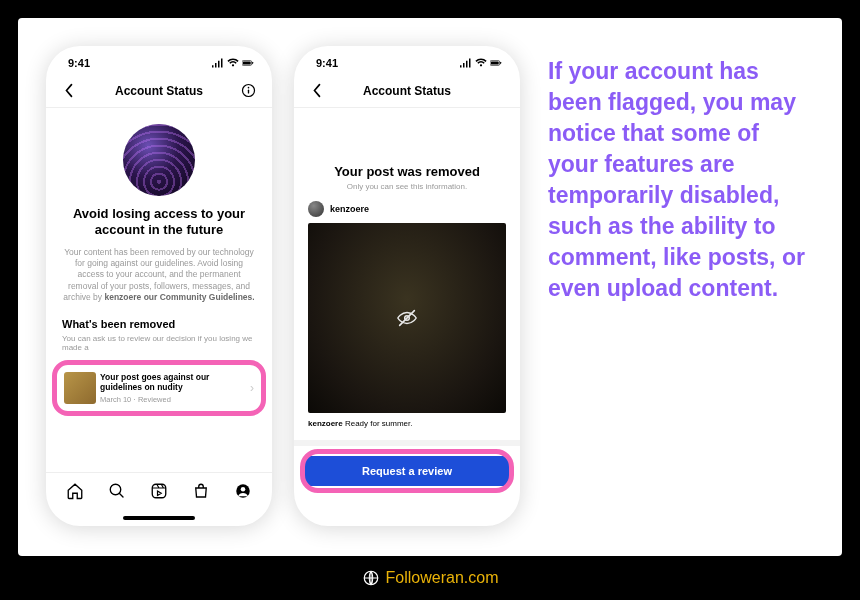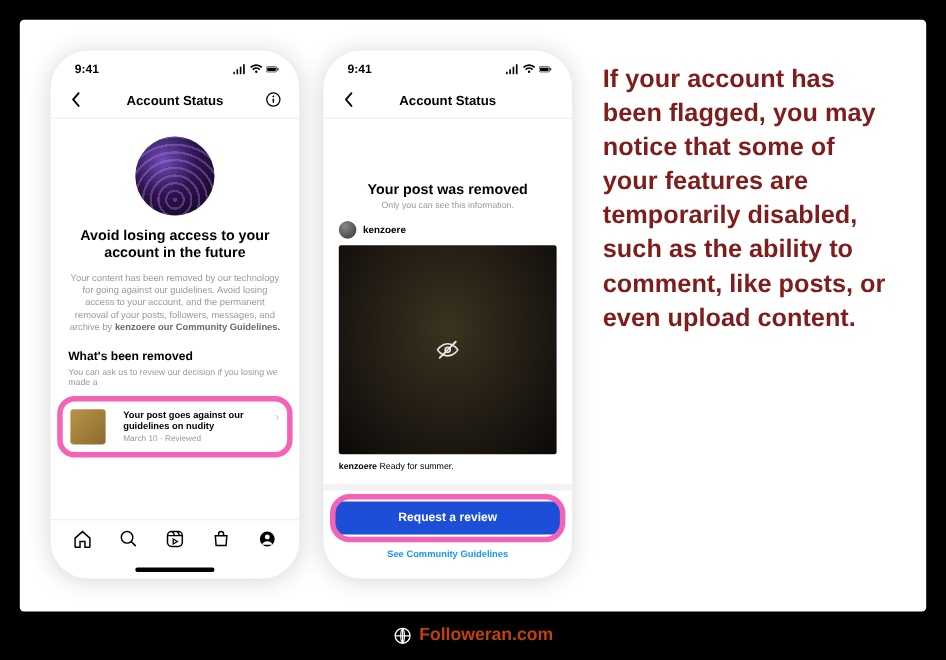--- a/index.html
+++ b/index.html
@@ -1,39 +1,39 @@
 <!DOCTYPE html>
 <html><head>
 <meta charset="utf-8">
 <style>
   * { box-sizing: border-box; margin: 0; padding: 0; }
   body { background: #000; font-family: -apple-system, BlinkMacSystemFont, "Segoe UI", Helvetica, Arial, sans-serif; width: 860px; height: 600px; overflow: hidden; }
   .outer { background: #000; padding: 18px 18px 0 18px; height: 444px; position: relative; }
   .canvas { background: #fff; border-radius: 4px; height: 538px; display: flex; padding: 28px 28px 16px 28px; gap: 16px; align-items: flex-start; }
-  .footer { height: 44px; display: flex; justify-content: center; align-items: center; color: #c2410c; font-size: 16px; font-weight: 700; gap: 6px; }
+  .footer { height: 44px; display: flex; justify-content: center; align-items: center; color: #eab308; font-size: 16px; font-weight: 400; gap: 6px; }
   .footer .globe { width: 18px; height: 18px; }
   .phones { display: flex; gap: 22px; flex: 0 0 auto; }
   .phone { width: 226px; height: 480px; background: #fff; border-radius: 34px; box-shadow: 0 2px 22px rgba(0,0,0,0.16); position: relative; overflow: hidden; display: flex; flex-direction: column; }
   .statusbar { height: 28px; display: flex; justify-content: space-between; align-items: center; padding: 6px 18px 0 22px; font-size: 11px; font-weight: 700; }
   .sb-icons { display: flex; gap: 3px; align-items: center; }
   .sb-icons svg { width: 12px; height: 10px; }
   .navbar { height: 34px; display: flex; align-items: center; justify-content: space-between; padding: 0 14px; border-bottom: 0.5px solid #eee; }
   .nav-title { font-weight: 700; font-size: 12px; }
   .nav-back, .nav-info { width: 18px; height: 18px; display:flex; align-items:center; justify-content:center;}
   .content { flex: 1; overflow: hidden; padding: 10px 16px 0 16px; text-align: center; }
   .orb { width: 72px; height: 72px; border-radius: 50%; margin: 6px auto 10px auto; background: radial-gradient(circle at 35% 30%, #6a4eb3 0%, #2b154c 45%, #0c0418 100%); position: relative; overflow:hidden;}
   .orb::after{content:"";position:absolute;inset:0;background:repeating-radial-gradient(circle at 50% 80%, rgba(200,120,255,0.35) 0 2px, transparent 2px 7px);}
   .h1 { font-size: 13px; font-weight: 800; line-height: 1.25; margin: 4px 0 8px; }
   .p-gray { font-size: 8.5px; color: #9a9a9a; line-height: 1.35; }
   .p-gray .strong { color: #6a6a6a; font-weight:600;}
   .section-label { text-align: left; font-size: 11px; font-weight: 700; margin-top: 14px; }
   .sub-gray { text-align:left; font-size: 8px; color: #9a9a9a; margin-top:4px;}
   .highlight-wrap { position: relative; margin: 14px -6px 0 -6px; }
   .highlight-border { position: absolute; inset: -6px -4px -6px -4px; border: 5px solid #f463b6; border-radius: 16px; pointer-events:none;}
-  .removed-row { display:flex; align-items:flex-start; gap:16px; padding: 6px 8px; background:#fff;margin-top:14px;}
+  .removed-row { display:flex; align-items:center; gap:4px; padding: 6px 8px; background:#fff;margin-top:14px;}
   .thumb { width: 32px; height: 32px; background: linear-gradient(135deg,#b89548,#8e6a2e); border-radius:3px; flex:0 0 auto;}
   .row-text { text-align:left; flex:1;}
   .row-title { font-size: 8.5px; font-weight:600; line-height:1.2;}
   .row-meta { font-size: 7.5px; color:#9a9a9a; margin-top:2px;}
   .chev { color:#ccc; font-size:12px;}
   .tabbar { height: 40px; border-top: 0.5px solid #eee; display:flex; justify-content:space-around; align-items:center; margin-top:auto; padding: 0 8px;}
   .tabbar svg { width:18px; height:18px;}
   .home-indicator { height: 4px; width: 72px; background:#000; border-radius:3px; margin: 4px auto 6px auto;}
   
   .p2-head { padding: 8px 16px 2px; text-align:center;}
@@ -45,21 +45,21 @@
   .eye-slash { color: #e8e8e8; }
   .caption-row { padding: 6px 14px; font-size:8px; text-align:left;}
   .caption-row .u { font-weight:700;}
   .p2-divider { height:6px; background:#f3f3f3; margin-top:6px;}
   .highlight-wrap2 { position:relative; margin: 10px 10px 4px 10px;}
   .highlight-border2 { position:absolute; inset: -7px -4px -7px -4px; border:5px solid #f463b6; border-radius:18px; pointer-events:none;}
   .review-btn { background:#1d4ed8; color:#fff; font-size:11px; font-weight:600; padding: 9px; border-radius:6px; text-align:center;}
   .see-link { font-size:8.5px; color:#1597f5; text-align:center; margin-top:8px; font-weight:600;}
   
   .explain { flex:1; padding: 10px 6px 0 12px;}
-  .explain p { font-size: 23px; font-weight:800; line-height:1.35; color:#7f1d1d;}
+  .explain p { font-size: 23px; font-weight:800; line-height:1.35; color:#8b5cf6;}
 </style>
 </head>
 <body>
 
 <div class="outer">
   <div class="canvas">
     <div class="phones">
 
       <div class="phone">
         <div class="statusbar">
@@ -179,21 +179,20 @@
             </svg>
         </div>
         <div class="caption-row">
           <span class="u">kenzoere</span><span> Ready for summer.</span>
         </div>
         <div class="p2-divider"></div>
         <div class="highlight-wrap2">
           <div class="review-btn">Request a review</div>
           <div class="highlight-border2"></div>
         </div>
-        <div class="see-link">See Community Guidelines</div>
       </div>
 
     </div>
 
     <div class="explain">
       <p>If your account has been flagged, you may notice that some of your features are temporarily disabled, such as the ability to comment, like posts, or even upload content.</p>
     </div>
   </div>
 
   <div class="footer">

